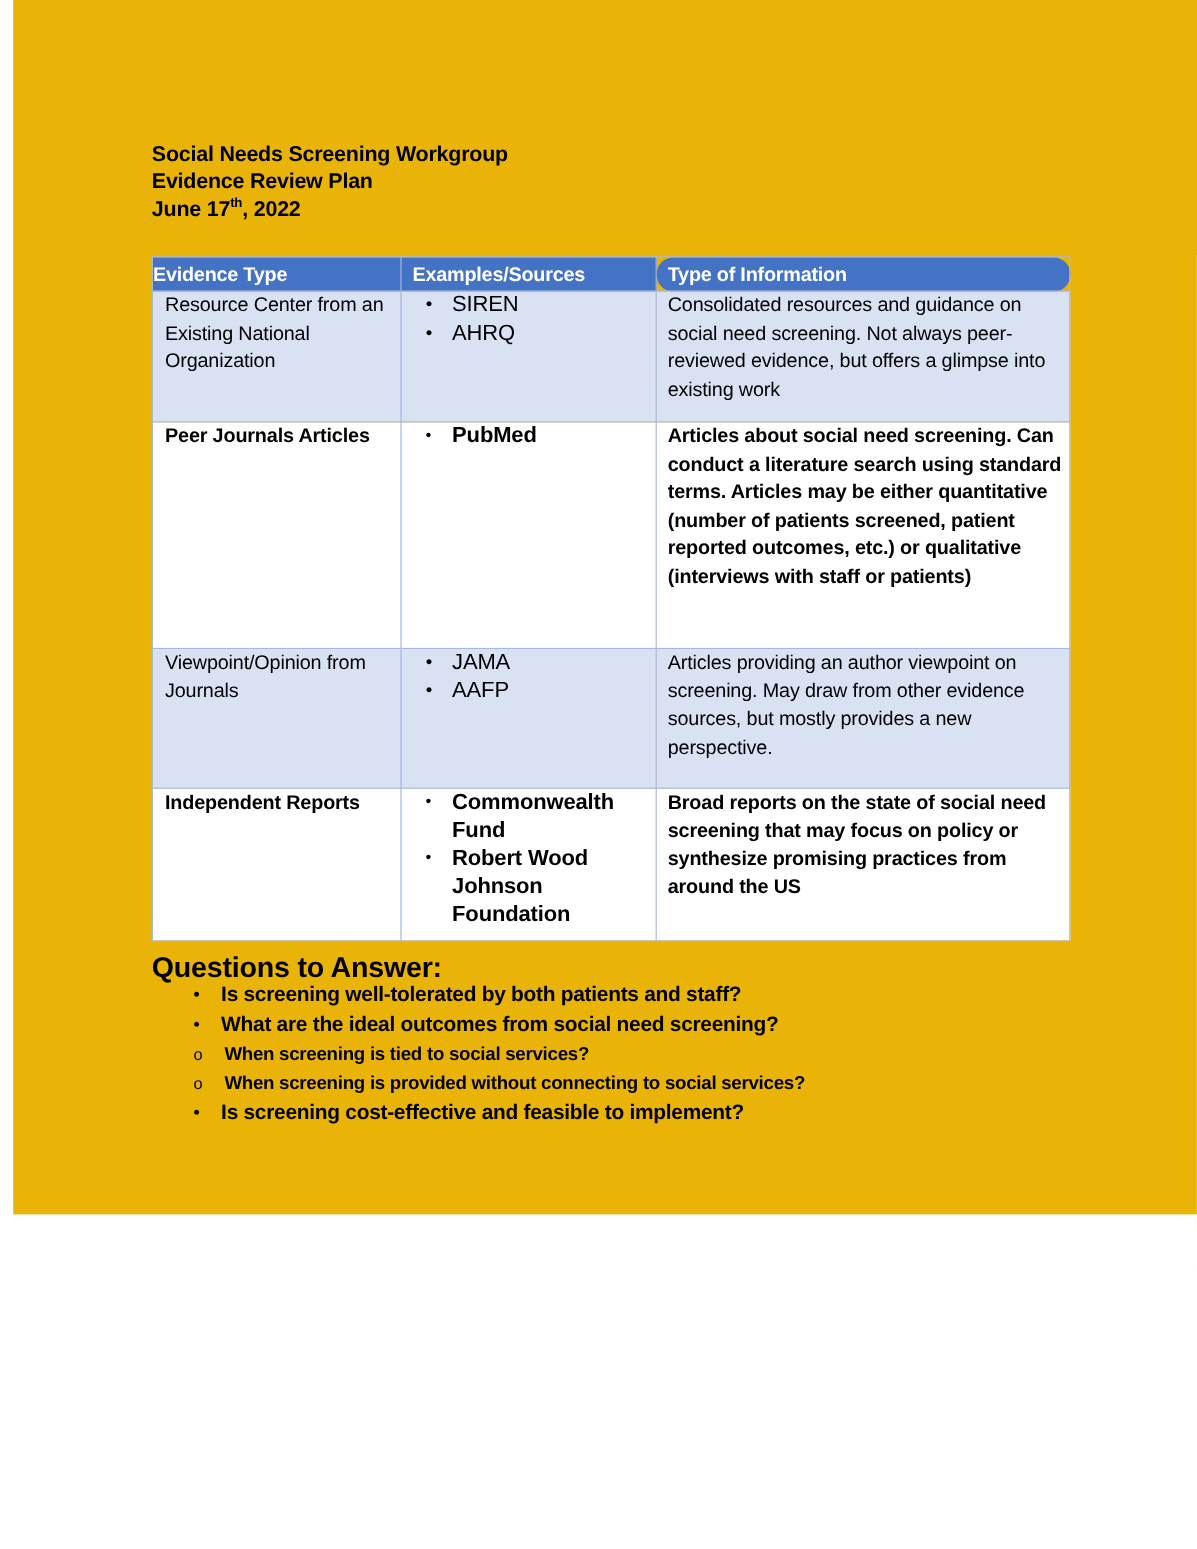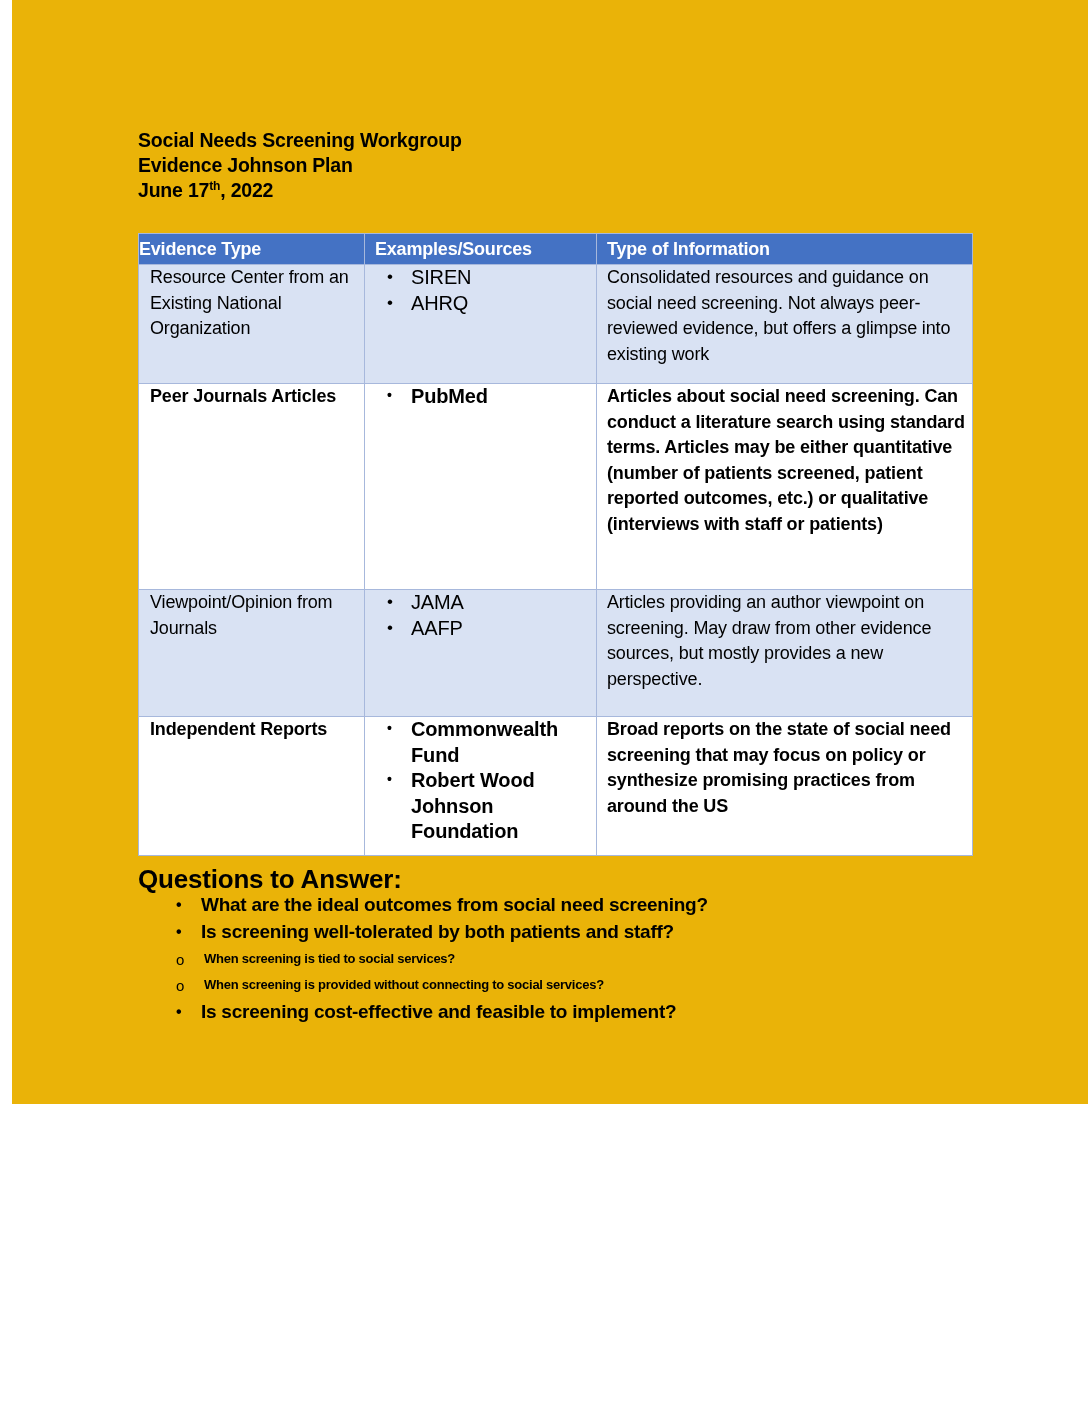--- a/index.html
+++ b/index.html
@@ -75,21 +75,21 @@
     font-weight: 700;
     text-align: left;
     letter-spacing: -0.2px;
     height: 30px;
     line-height: 30px;
     padding: 0 0 0 11px;
     white-space: nowrap;
     margin-top: 19px;
   }
   thead th.h2 { padding-left: 10px; }
-  thead th.h3 { padding-left: 10px; }
+  thead th.h3 { padding-left: 10px; border-radius: 15px; }
 
   tbody td { background: #ffffff; }
   tbody tr.shaded td { background: #D9E2F3; }
 
   .cell-pad {
     padding: 0 8px 10px 11px;
     font-size: 18px;
     line-height: 25.5px;
     letter-spacing: -0.15px;
   }
@@ -162,21 +162,21 @@
   }
   ul.q-sub {
     margin: 0;
     padding: 0;
     list-style: none;
   }
   ul.q-sub > li {
     position: relative;
     padding-left: 66px;
     margin-left: 0;
-    font-size: 13px;
+    font-size: 17px;
     font-weight: 700;
     line-height: 26.8px;
     letter-spacing: -0.25px;
   }
   ul.q-sub > li::before {
     content: "o";
     position: absolute;
     left: 38px;
     top: 0;
     font-size: 15px;
@@ -184,21 +184,21 @@
     line-height: 27px;
   }
 </style>
 </head>
 <body>
 
 <div class="page">
 
   <div class="doc-head">
     <div class="line line-1">Social Needs Screening Workgroup</div>
-    <div class="line line-2">Evidence Johnson Plan</div>
+    <div class="line line-2">Evidence Review Plan</div>
     <div class="line line-3"><span>June 17</span><sup>th</sup><span>, 2022</span></div>
   </div>
 
   <table class="ev-table">
     <colgroup>
       <col class="c1">
         <col class="c2">
         <col class="c3">
     </colgroup>
     <thead>
@@ -276,22 +276,22 @@
           <div class="cell-pad right">Broad reports on the state of social need screening that may focus on policy or synthesize promising practices from around the US</div>
         </td>
       </tr>
 
     </tbody>
   </table>
 
   <div class="questions">
     <div class="q-title">Questions to Answer:</div>
     <ul class="q-list">
+      <li>Is screening well-tolerated by both patients and staff?</li>
       <li>What are the ideal outcomes from social need screening?</li>
-      <li>Is screening well-tolerated by both patients and staff?</li>
     </ul>
     <ul class="q-sub">
       <li>When screening is tied to social services?</li>
       <li>When screening is provided without connecting to social services?</li>
     </ul>
     <ul class="q-list">
       <li>Is screening cost-effective and feasible to implement?</li>
     </ul>
   </div>
 

